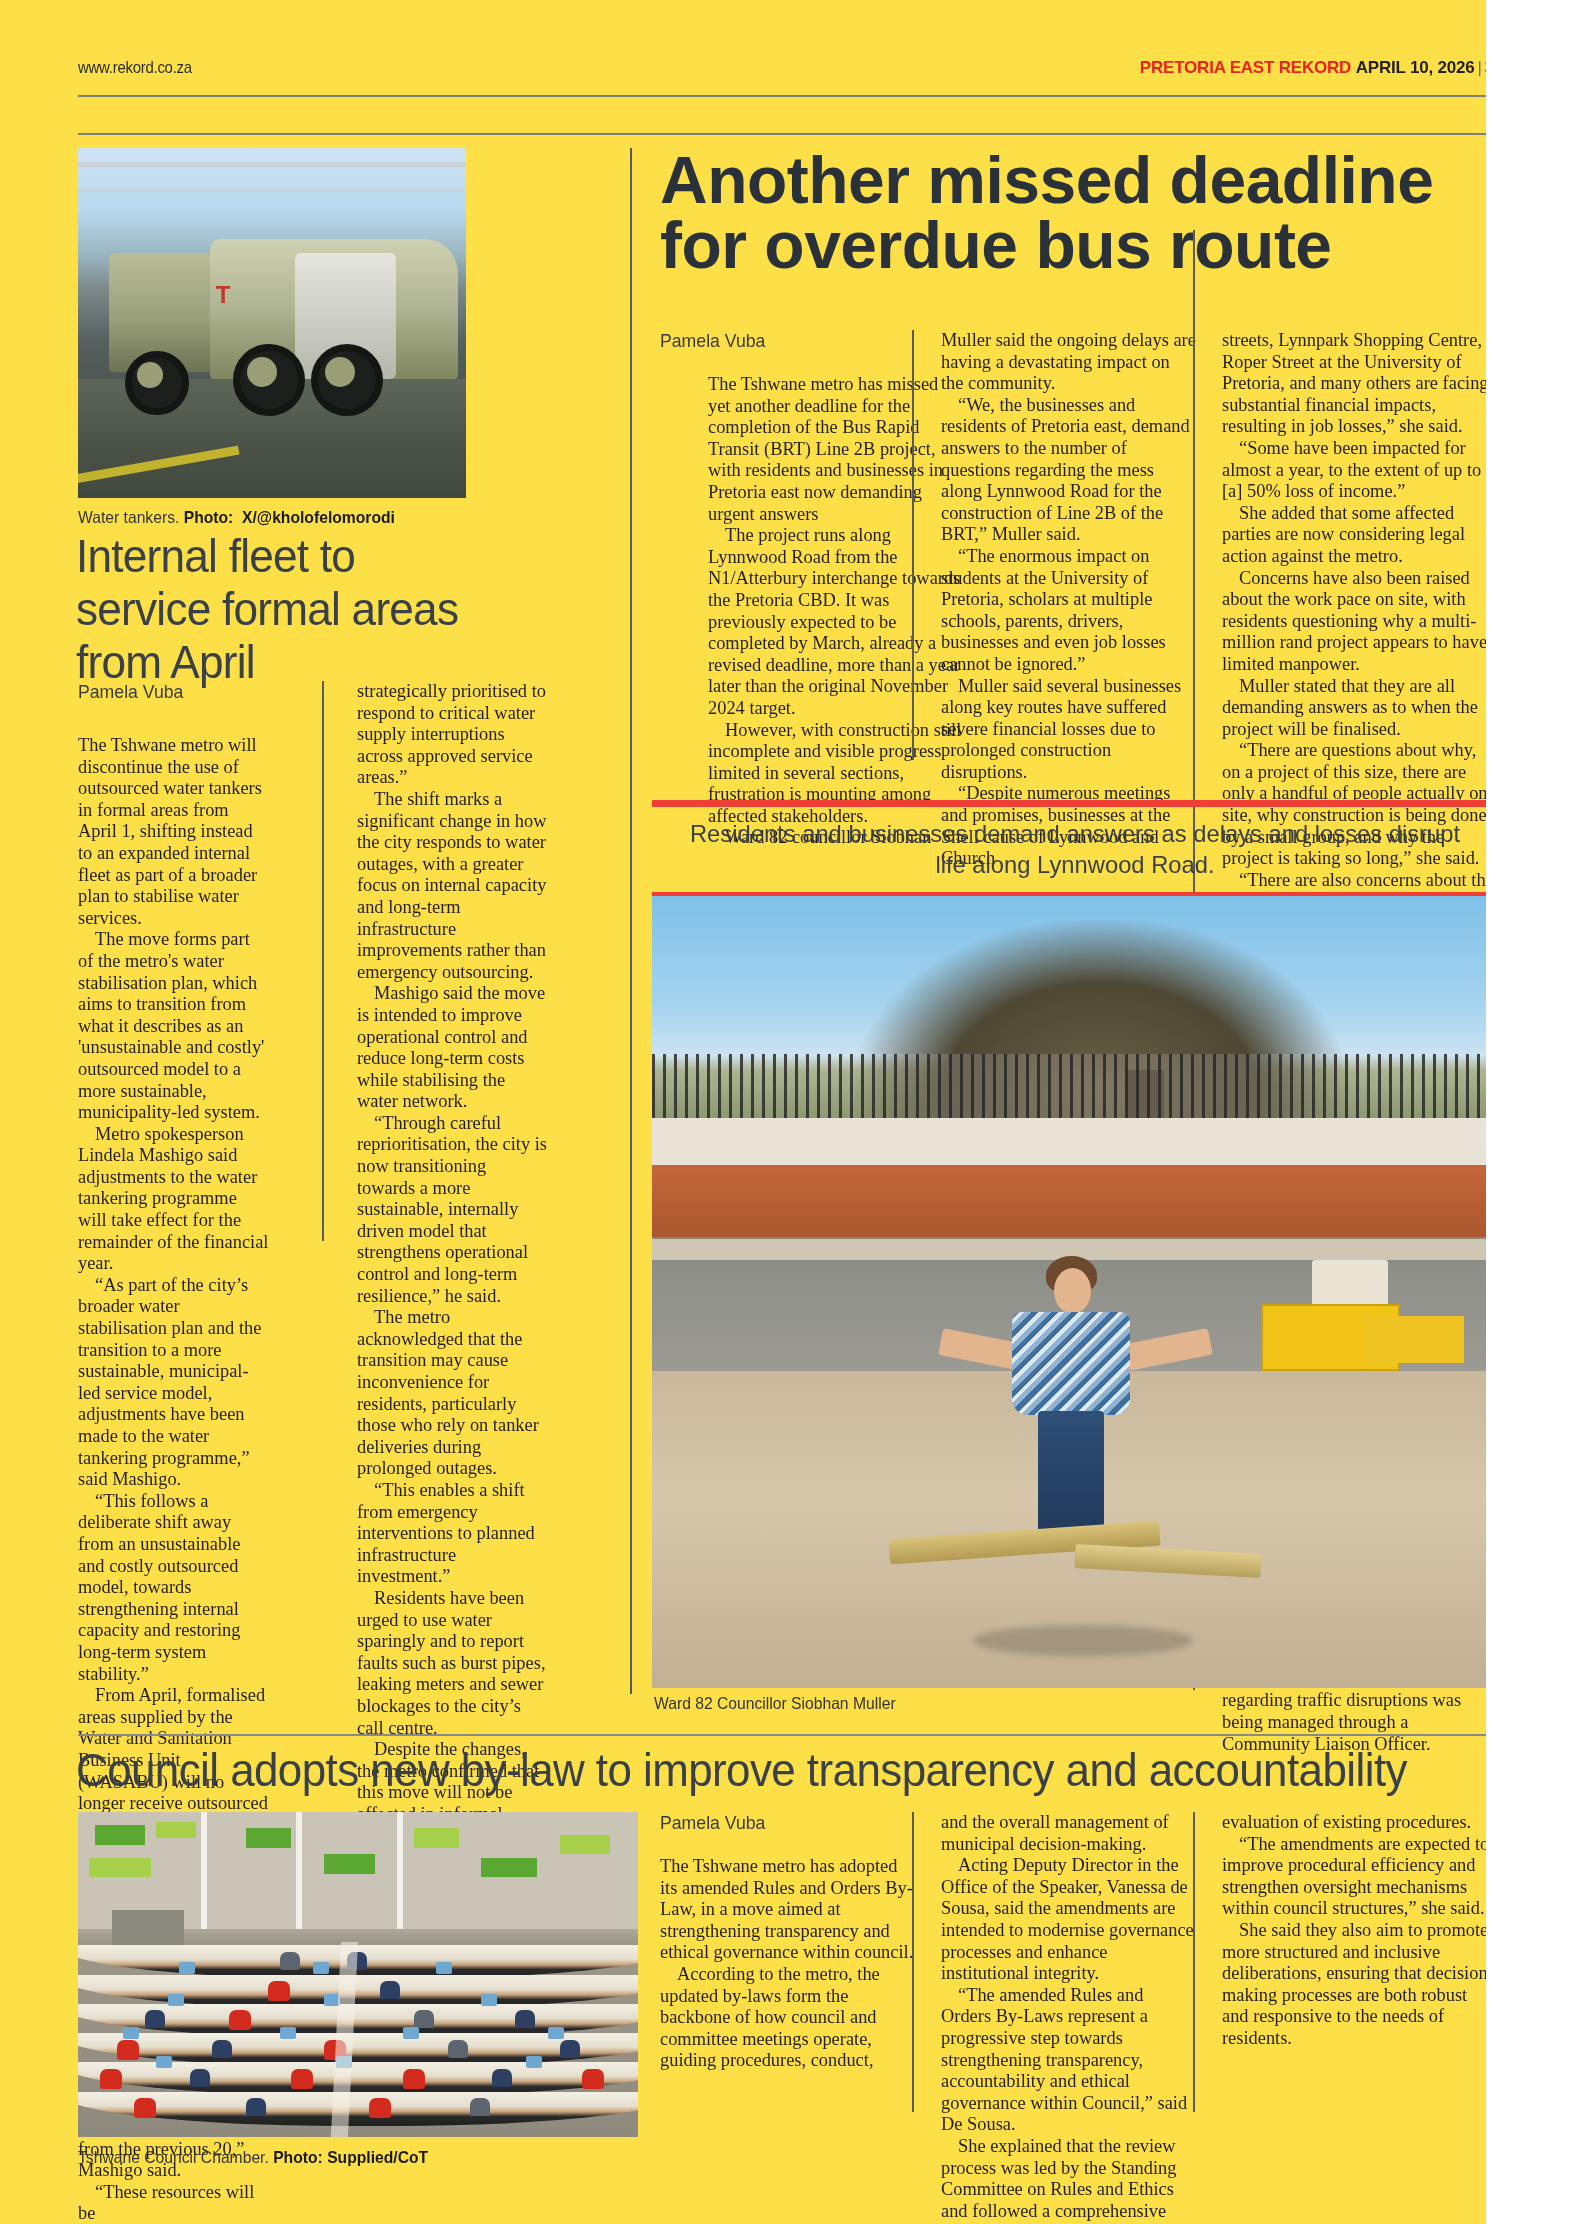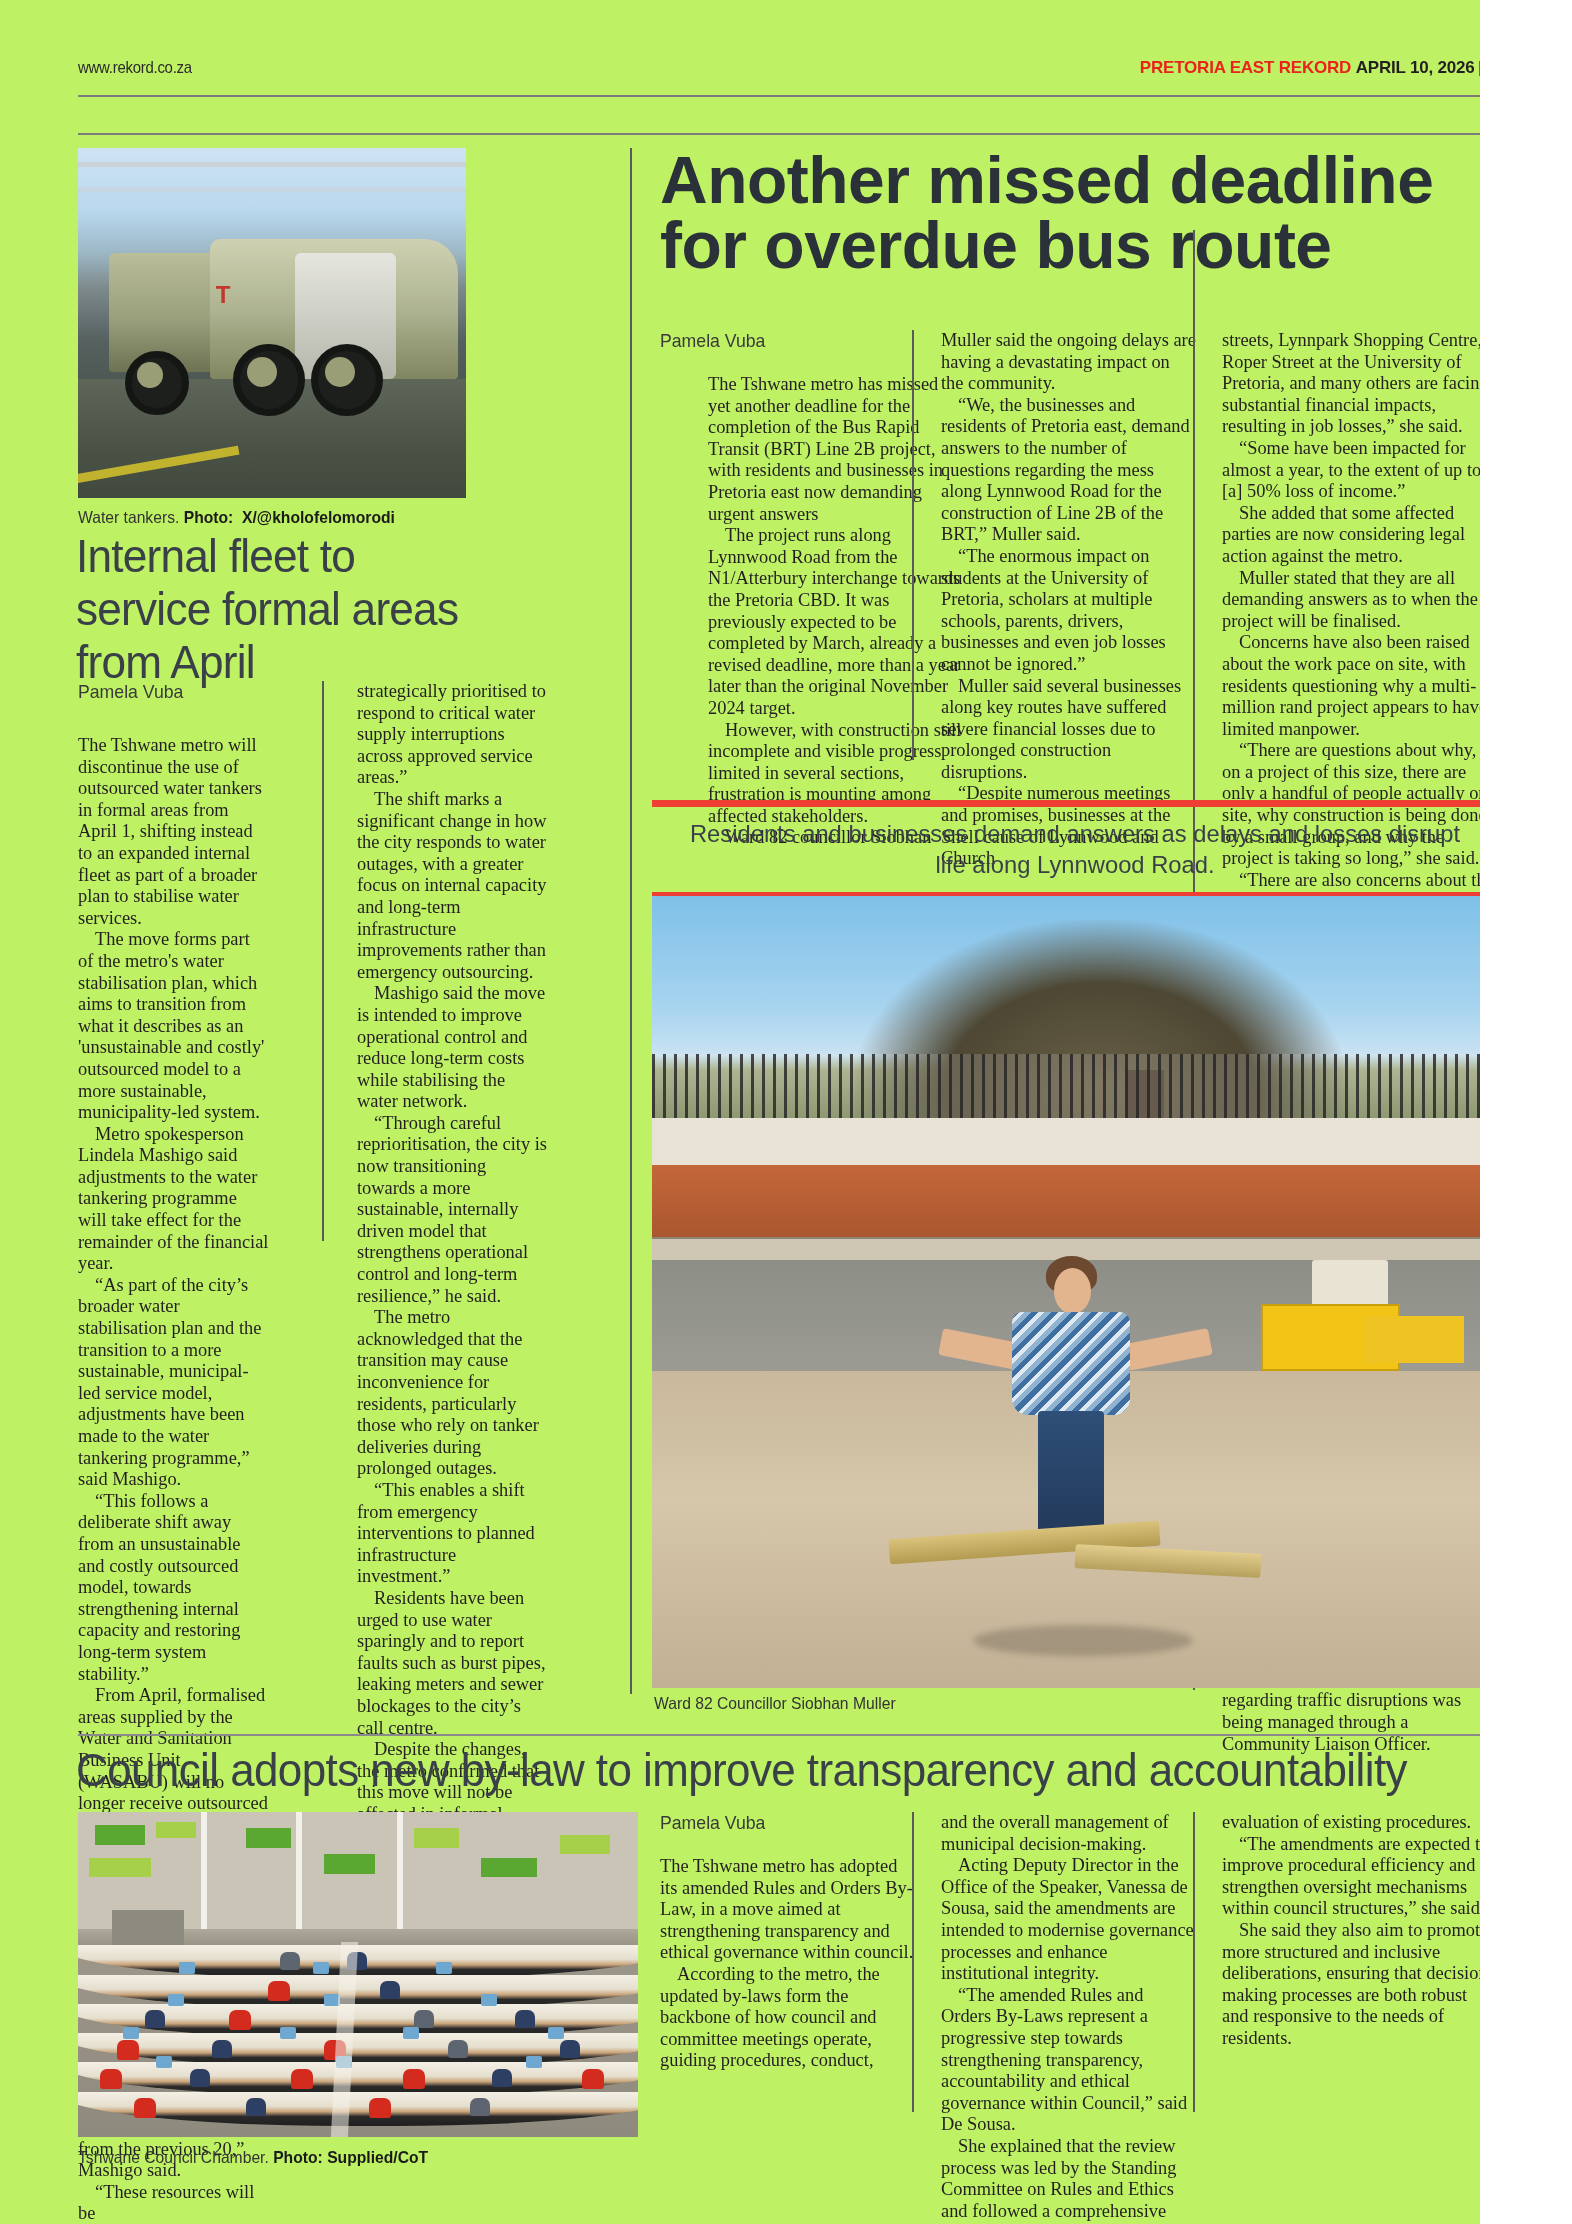--- a/index.html
+++ b/index.html
@@ -3,21 +3,21 @@
 <meta charset="utf-8">
 <title>Pretoria East Rekord — News Page 3</title>
 <style>
   html,body{margin:0;padding:0;background:#ffffff;}
   body{
     width:1572px;height:2224px;
     font-family:"Liberation Serif", serif;
     color:#231f20;
     -webkit-font-smoothing:antialiased;
   }
-  .page{position:relative;width:1480px;height:2224px;background:#bef264;overflow:hidden;}
+  .page{position:relative;width:1480px;height:2224px;background:#fde047;overflow:hidden;padding-left:6px;}
 
   
   .masthead{position:absolute;left:78px;top:58px;width:1416px;height:28px;}
   .mast-url{position:absolute;left:0;top:0;font-family:"Liberation Sans",sans-serif;
     font-size:17px;letter-spacing:-0.3px;color:#2b2b2b;transform:scaleX(0.88);transform-origin:left center;}
   .mast-right{position:absolute;right:0;top:0;font-family:"Liberation Sans",sans-serif;
     font-size:17px;font-weight:bold;color:#231f20;white-space:nowrap;letter-spacing:-0.2px;}
   .mast-right .brand{color:#e8241c;}
   .mast-right .sep{color:#6a6a6a;font-weight:normal;padding:0 3px;}
 
@@ -226,22 +226,22 @@
       <p>Muller said the ongoing delays are having a devastating impact on the community.</p>
       <p class="ind">“We, the businesses and residents of Pretoria east, demand answers to the number of questions regarding the mess along Lynnwood Road for the construction of Line 2B of the BRT,” Muller said.</p>
       <p class="ind">“The enormous impact on students at the University of Pretoria, scholars at multiple schools, parents, drivers, businesses and even job losses cannot be ignored.”</p>
       <p class="ind">Muller said several businesses along key routes have suffered severe financial losses due to prolonged construction disruptions.</p>
       <p class="ind">“Despite numerous meetings and promises, businesses at the Shell cause of Lynnwood and Church</p>
     </div>
   <div class="body-col col-b3">
       <p>streets, Lynnpark Shopping Centre, Roper Street at the University of Pretoria, and many others are facing substantial financial impacts, resulting in job losses,” she said.</p>
       <p class="ind">“Some have been impacted for almost a year, to the extent of up to [a] 50% loss of income.”</p>
       <p class="ind">She added that some affected parties are now considering legal action against the metro.</p>
+      <p class="ind">Concerns have also been raised about the work pace on site, with residents questioning why a multi-million rand project appears to have limited manpower.</p>
       <p class="ind">Muller stated that they are all demanding answers as to when the project will be finalised.</p>
-      <p class="ind">Concerns have also been raised about the work pace on site, with residents questioning why a multi-million rand project appears to have limited manpower.</p>
       <p class="ind">“There are questions about why, on a project of this size, there are only a handful of people actually on site, why construction is being done by a small group, and why the project is taking so long,” she said.</p>
       <p class="ind">“There are also concerns about the competency of contractors, consultants and city officials, and the broader cost implications of these delays.”</p>
       <p class="ind">BRT Line 2B contract manager Isabella Khorommbi confirmed that a further extension has been approved, with a new completion deadline set for October 16.</p>
       <p class="ind">She indicated that delays are not solely the contractor’s fault, noting that ongoing co-ordination and operational challenges are discussed regularly with metro stakeholders.</p>
       <p class="ind">“It cannot be extended without the city being aware of the challenges that we have on the ground, because we have project meetings every day and every night, and we have ongoing engagements on site,” she said.</p>
       <p class="ind">Khorommbi also acknowledged the concerns raised by residents and businesses but maintained that processes are being followed to ensure completion of the project.</p>
       <p class="ind">The delays come despite earlier assurances from the metro that the project was progressing.</p>
       <p class="ind">In January, metro spokesperson Lindela Mashigo attributed delays to issues such as wayleave approvals, expropriation processes, access to affected areas, underground services and additional stormwater requirements.</p>
       <p class="ind">He also said communication regarding traffic disruptions was being managed through a Community Liaison Officer.</p>
     </div>

